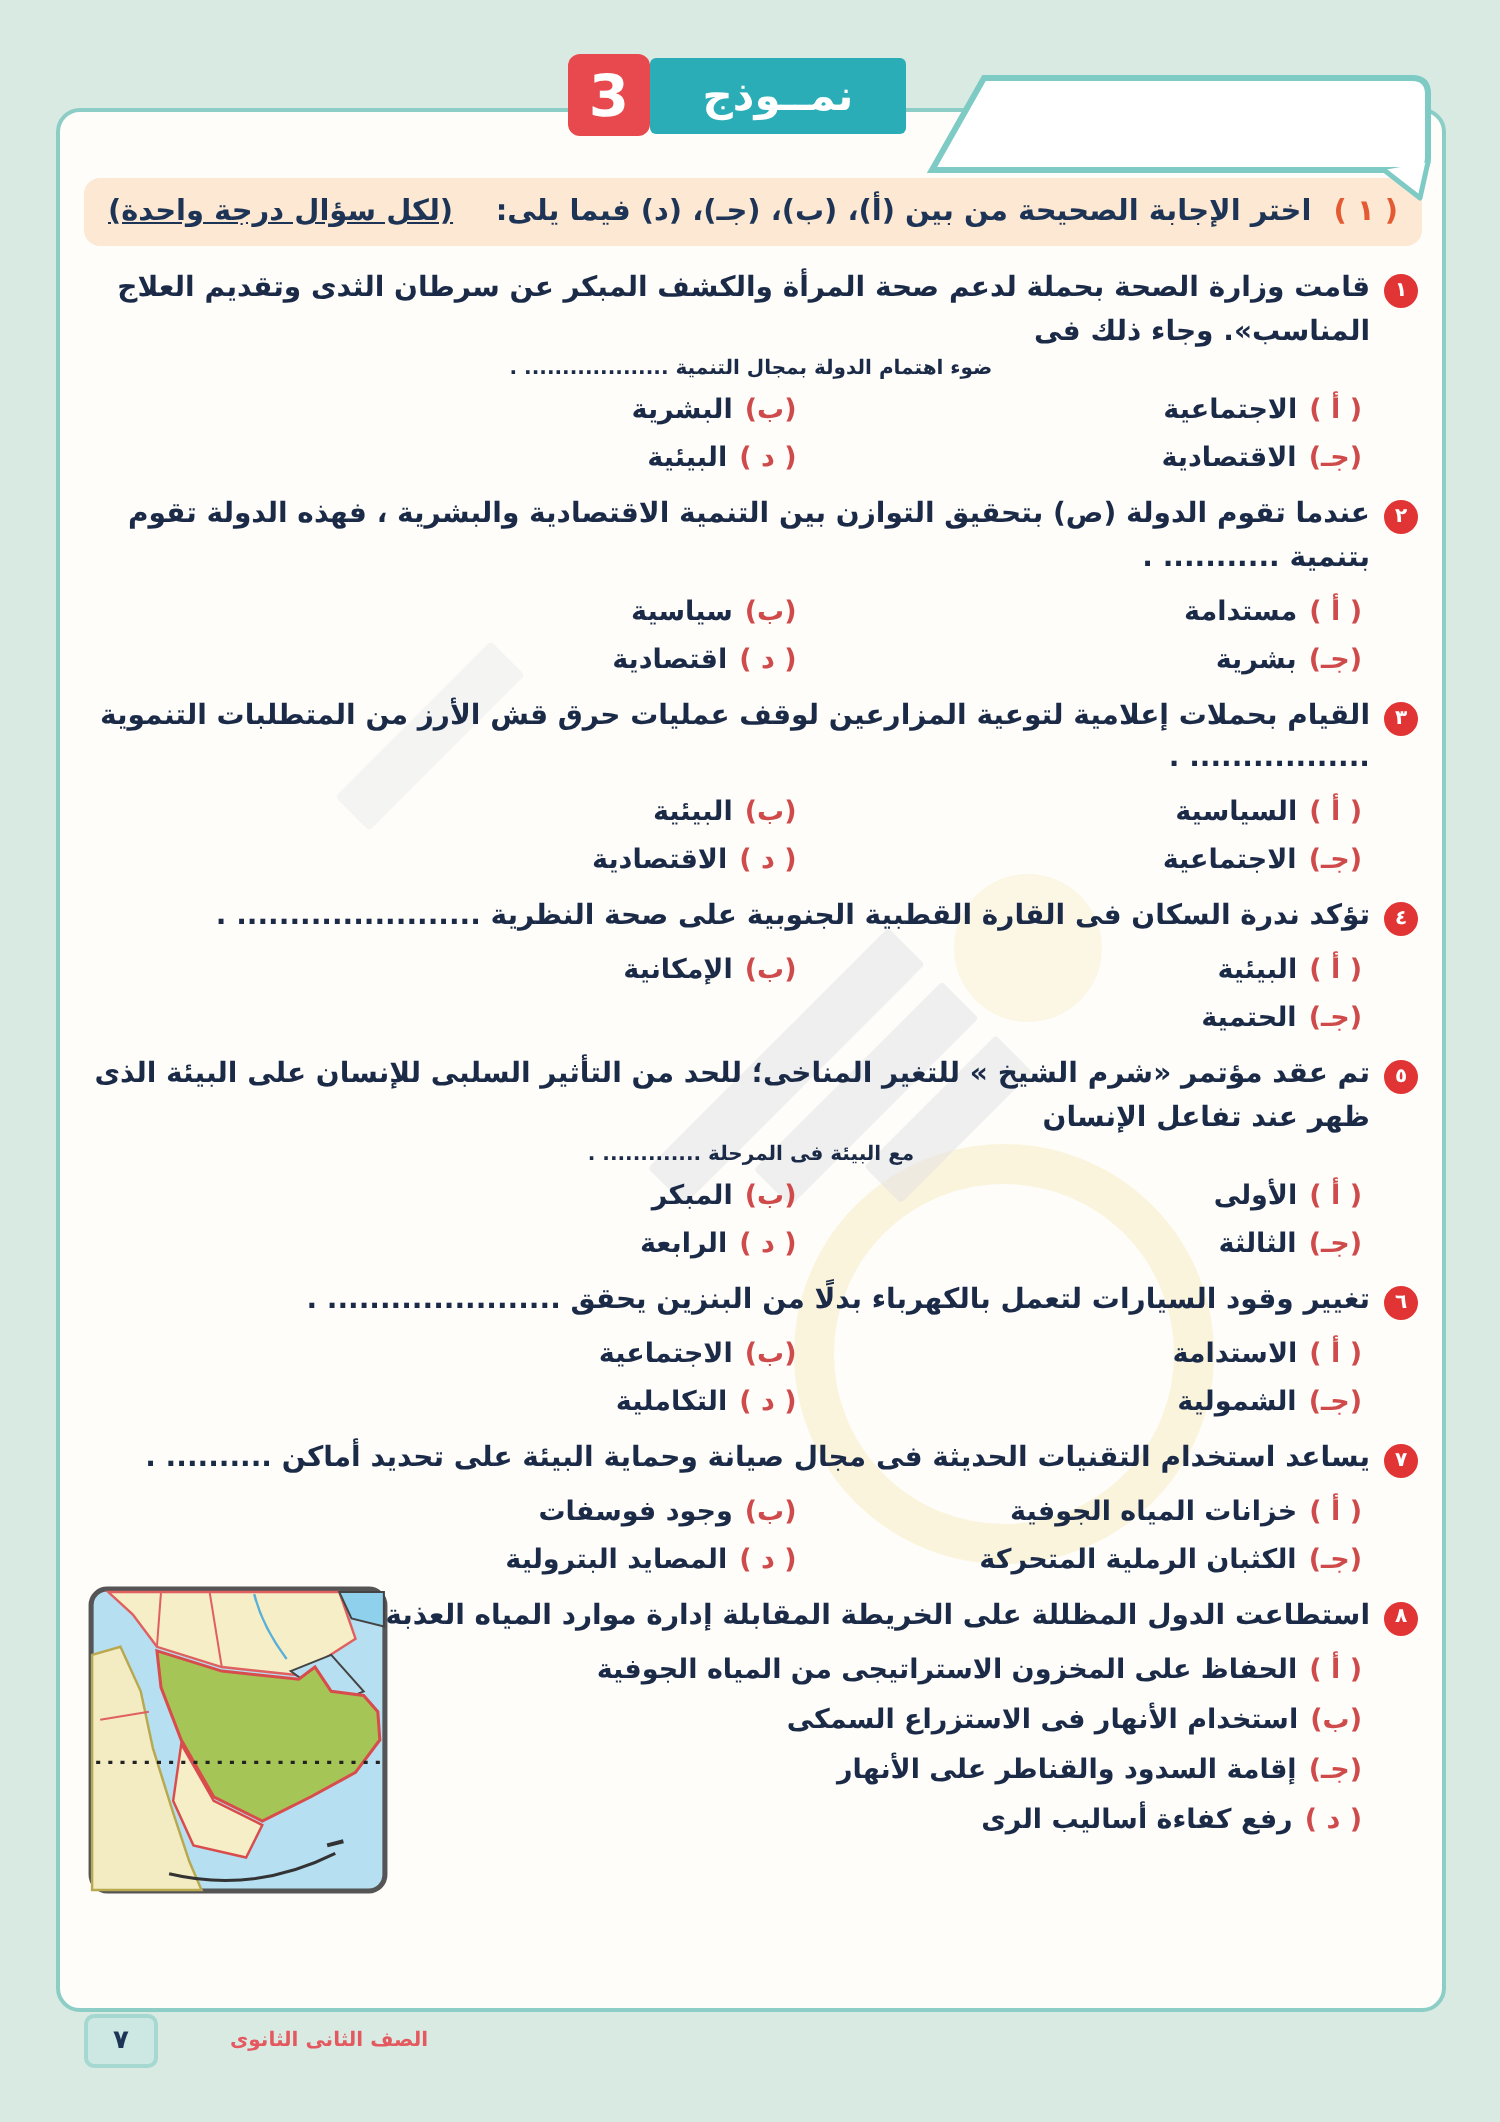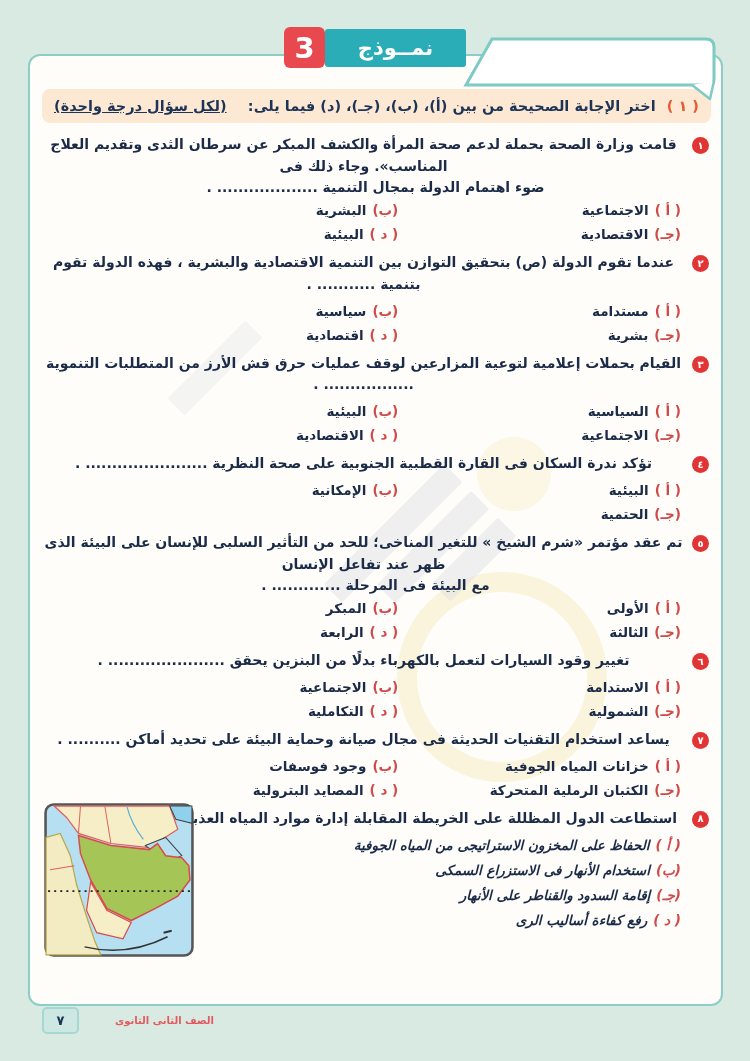--- a/index.html
+++ b/index.html
@@ -16,45 +16,45 @@
   .wm-blob{left:447px;top:381px;width:74px;height:74px;border-radius:50%;background:#f9efcd;opacity:.5;}
   .wm-logo{left:322px;top:446px;width:170px;height:150px;transform:rotate(-45deg);opacity:.45;}
   .wm-logo .bar{height:26px;background:#dfdfe3;margin-bottom:12px;border-radius:2px;}
   .wm-logo .bar:nth-child(2){width:78%;}
   .wm-logo .bar:nth-child(3){width:55%;}
   .wm-small{left:130px;top:300px;width:110px;height:24px;background:#e3e3e6;transform:rotate(-45deg);opacity:.35;border-radius:2px;}
 
   
   .banner-red{position:absolute;left:284px;top:27px;width:41px;height:41px;background:#e8494f;border-radius:6px;
               z-index:6;display:flex;align-items:center;justify-content:center;color:#fff;font-size:29px;font-weight:bold;}
-  .banner-teal{position:absolute;left:325px;top:29px;width:141px;height:38px;background:#2aadb6;border-radius:3px;
+  .banner-teal{position:absolute;left:325px;top:29px;width:128px;height:38px;background:#2aadb6;border-radius:3px;
                z-index:5;display:flex;align-items:center;justify-content:center;color:#fff;font-size:21px;font-weight:bold;}
   .banner-ribbon{position:absolute;left:448px;top:33px;z-index:4;}
 
   
   .instr{position:absolute;left:12px;right:10px;top:33px;height:34px;background:#fce8d3;border-radius:8px;
          display:flex;justify-content:space-between;align-items:center;padding:0 12px;
          font-size:14.5px;font-weight:bold;color:#1d3456;z-index:2;box-sizing:border-box;}
   .instr-num{color:#e45b33;margin-left:6px;}
   .instr-right{white-space:nowrap;}
   .instr-note{white-space:nowrap;text-decoration:underline;}
 
   
   .questions{position:absolute;top:78px;left:12px;right:12px;z-index:2;}
   .question{margin-bottom:7px;}
   .stem-row{display:flex;align-items:flex-start;gap:7px;font-size:14px;font-weight:bold;color:#1a2a47;line-height:1.55;}
   .q-badge{flex:0 0 auto;width:17px;height:17px;border-radius:50%;background:#e13434;color:#fff;font-size:10px;
            display:flex;align-items:center;justify-content:center;margin-top:3px;}
-  .q-stem{flex:1;text-align:center;}
-  .q-stem2{text-align:center;font-size:14px;font-weight:bold;color:#1a2a47;margin-top:2px;}
+  .q-stem{flex:1;text-align:right;}
+  .q-stem2{text-align:center;font-size:10px;font-weight:bold;color:#1a2a47;margin-top:2px;}
   .options{font-size:13.5px;font-weight:bold;color:#1a2a47;}
   .options.grid{display:grid;grid-template-columns:48% 52%;margin:4px 28px 0 50px;row-gap:2px;}
   .options.list{display:block;margin:3px 28px 0 0;}
   .option{padding:3px 0;}
-  .options.list .option{padding:4.5px 0;font-style:italic;}
+  .options.list .option{padding:4.5px 0;}
   .opt-letter{color:#cf4b4b;margin-left:6px;white-space:nowrap;}
 
   
   .q-body.with-map{display:flex;gap:8px;}
   .q-body.with-map .options{flex:1;}
   .map-box{flex:0 0 150px;margin:-26px 0 0 2px;}
 
   
   .footer{position:absolute;left:42px;bottom:27px;display:flex;align-items:center;z-index:3;direction:ltr;}
   .page-num-box{width:37px;height:27px;background:#cde8e3;border:2px solid #a5d8d0;border-radius:5px;

